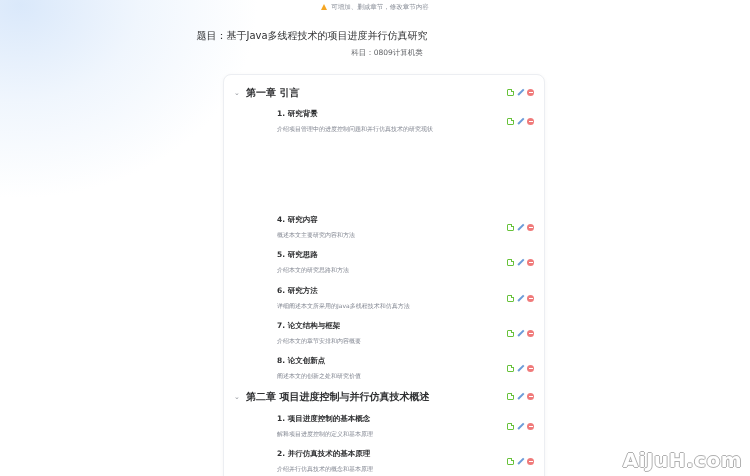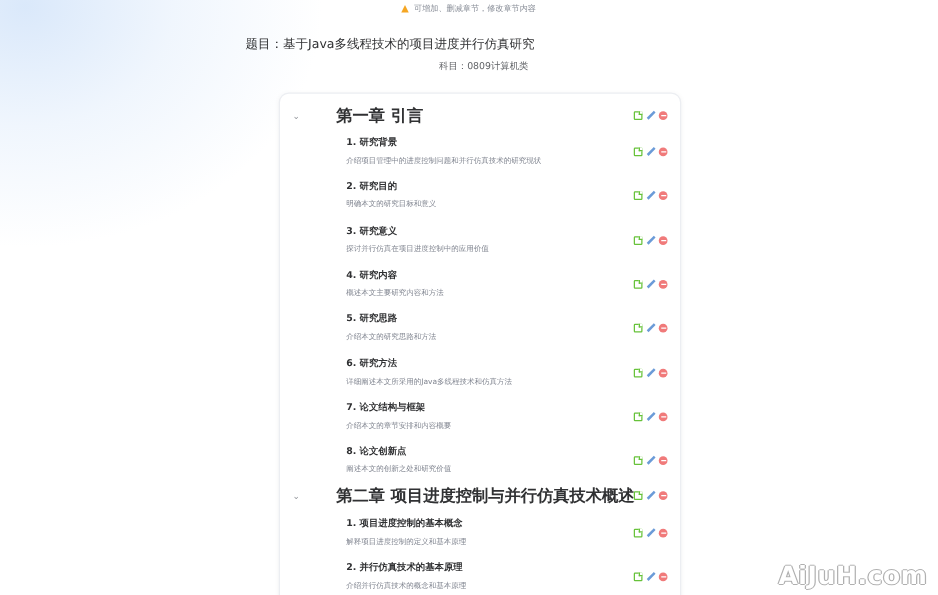--- a/index.html
+++ b/index.html
@@ -31,21 +31,21 @@
   .card {
     position: absolute; left: 223px; top: 74px; width: 320px; height: 420px;
     border: 1px solid #eceef2; border-radius: 8px; background: #fff;
     box-shadow: 0 1px 4px rgba(0,0,0,0.04);
   }
   .chapter {
     position: absolute; left: 10px; right: 10px; height: 14px;
     display: flex; align-items: center;
   }
   .chev { width: 10px; font-size: 7px; color: #909399; margin-right: 2px; }
-  .chapter-title { font-size: 13px; color: #303133; font-weight: bold; flex: 1; margin-left: 23px; }
+  .chapter-title { font-size: 10px; color: #303133; font-weight: bold; flex: 1; }
   .section {
     position: absolute; left: 28px; right: 10px; height: 28px; margin-left: 25px;
   }
   .sec-title { position: absolute; left: 0; top: 0; font-size: 7.5px; font-weight: bold; color: #303133; line-height: 10px; }
   .sec-desc { position: absolute; left: 0; top: 15px; font-size: 6px; color: #808590; line-height: 9px; }
   .actions { position: absolute; right: 0; display: flex; gap: 3px; align-items: center; }
   .chapter .actions { top: 3px; }
   .section .actions { top: 9px; }
   .ic { width: 7px; height: 7px; display: inline-block; position: relative; cursor: pointer; }
   .ic-add { border: 1px solid #67c23a; border-radius: 1px; box-sizing: border-box; }
@@ -88,39 +88,21 @@
   <div class="section" style="top:34px">
     <span class="sec-title">1. 研究背景</span>
     <span class="sec-desc">介绍项目管理中的进度控制问题和并行仿真技术的研究现状</span>
     <span class="actions">
       <span class="ic ic-add"></span>
       <span class="ic ic-edit"></span>
       <span class="ic ic-del"></span>
     </span>
   </div>
 
-  <div class="section" style="top:69px">
-    <span class="sec-title">2. 研究目的</span>
-    <span class="sec-desc">明确本文的研究目标和意义</span>
-    <span class="actions">
-      <span class="ic ic-add"></span>
-      <span class="ic ic-edit"></span>
-      <span class="ic ic-del"></span>
-    </span>
-  </div>
 
-  <div class="section" style="top:105px">
-    <span class="sec-title">3. 研究意义</span>
-    <span class="sec-desc">探讨并行仿真在项目进度控制中的应用价值</span>
-    <span class="actions">
-      <span class="ic ic-add"></span>
-      <span class="ic ic-edit"></span>
-      <span class="ic ic-del"></span>
-    </span>
-  </div>
 
   <div class="section" style="top:140px">
     <span class="sec-title">4. 研究内容</span>
     <span class="sec-desc">概述本文主要研究内容和方法</span>
     <span class="actions">
       <span class="ic ic-add"></span>
       <span class="ic ic-edit"></span>
       <span class="ic ic-del"></span>
     </span>
   </div>

